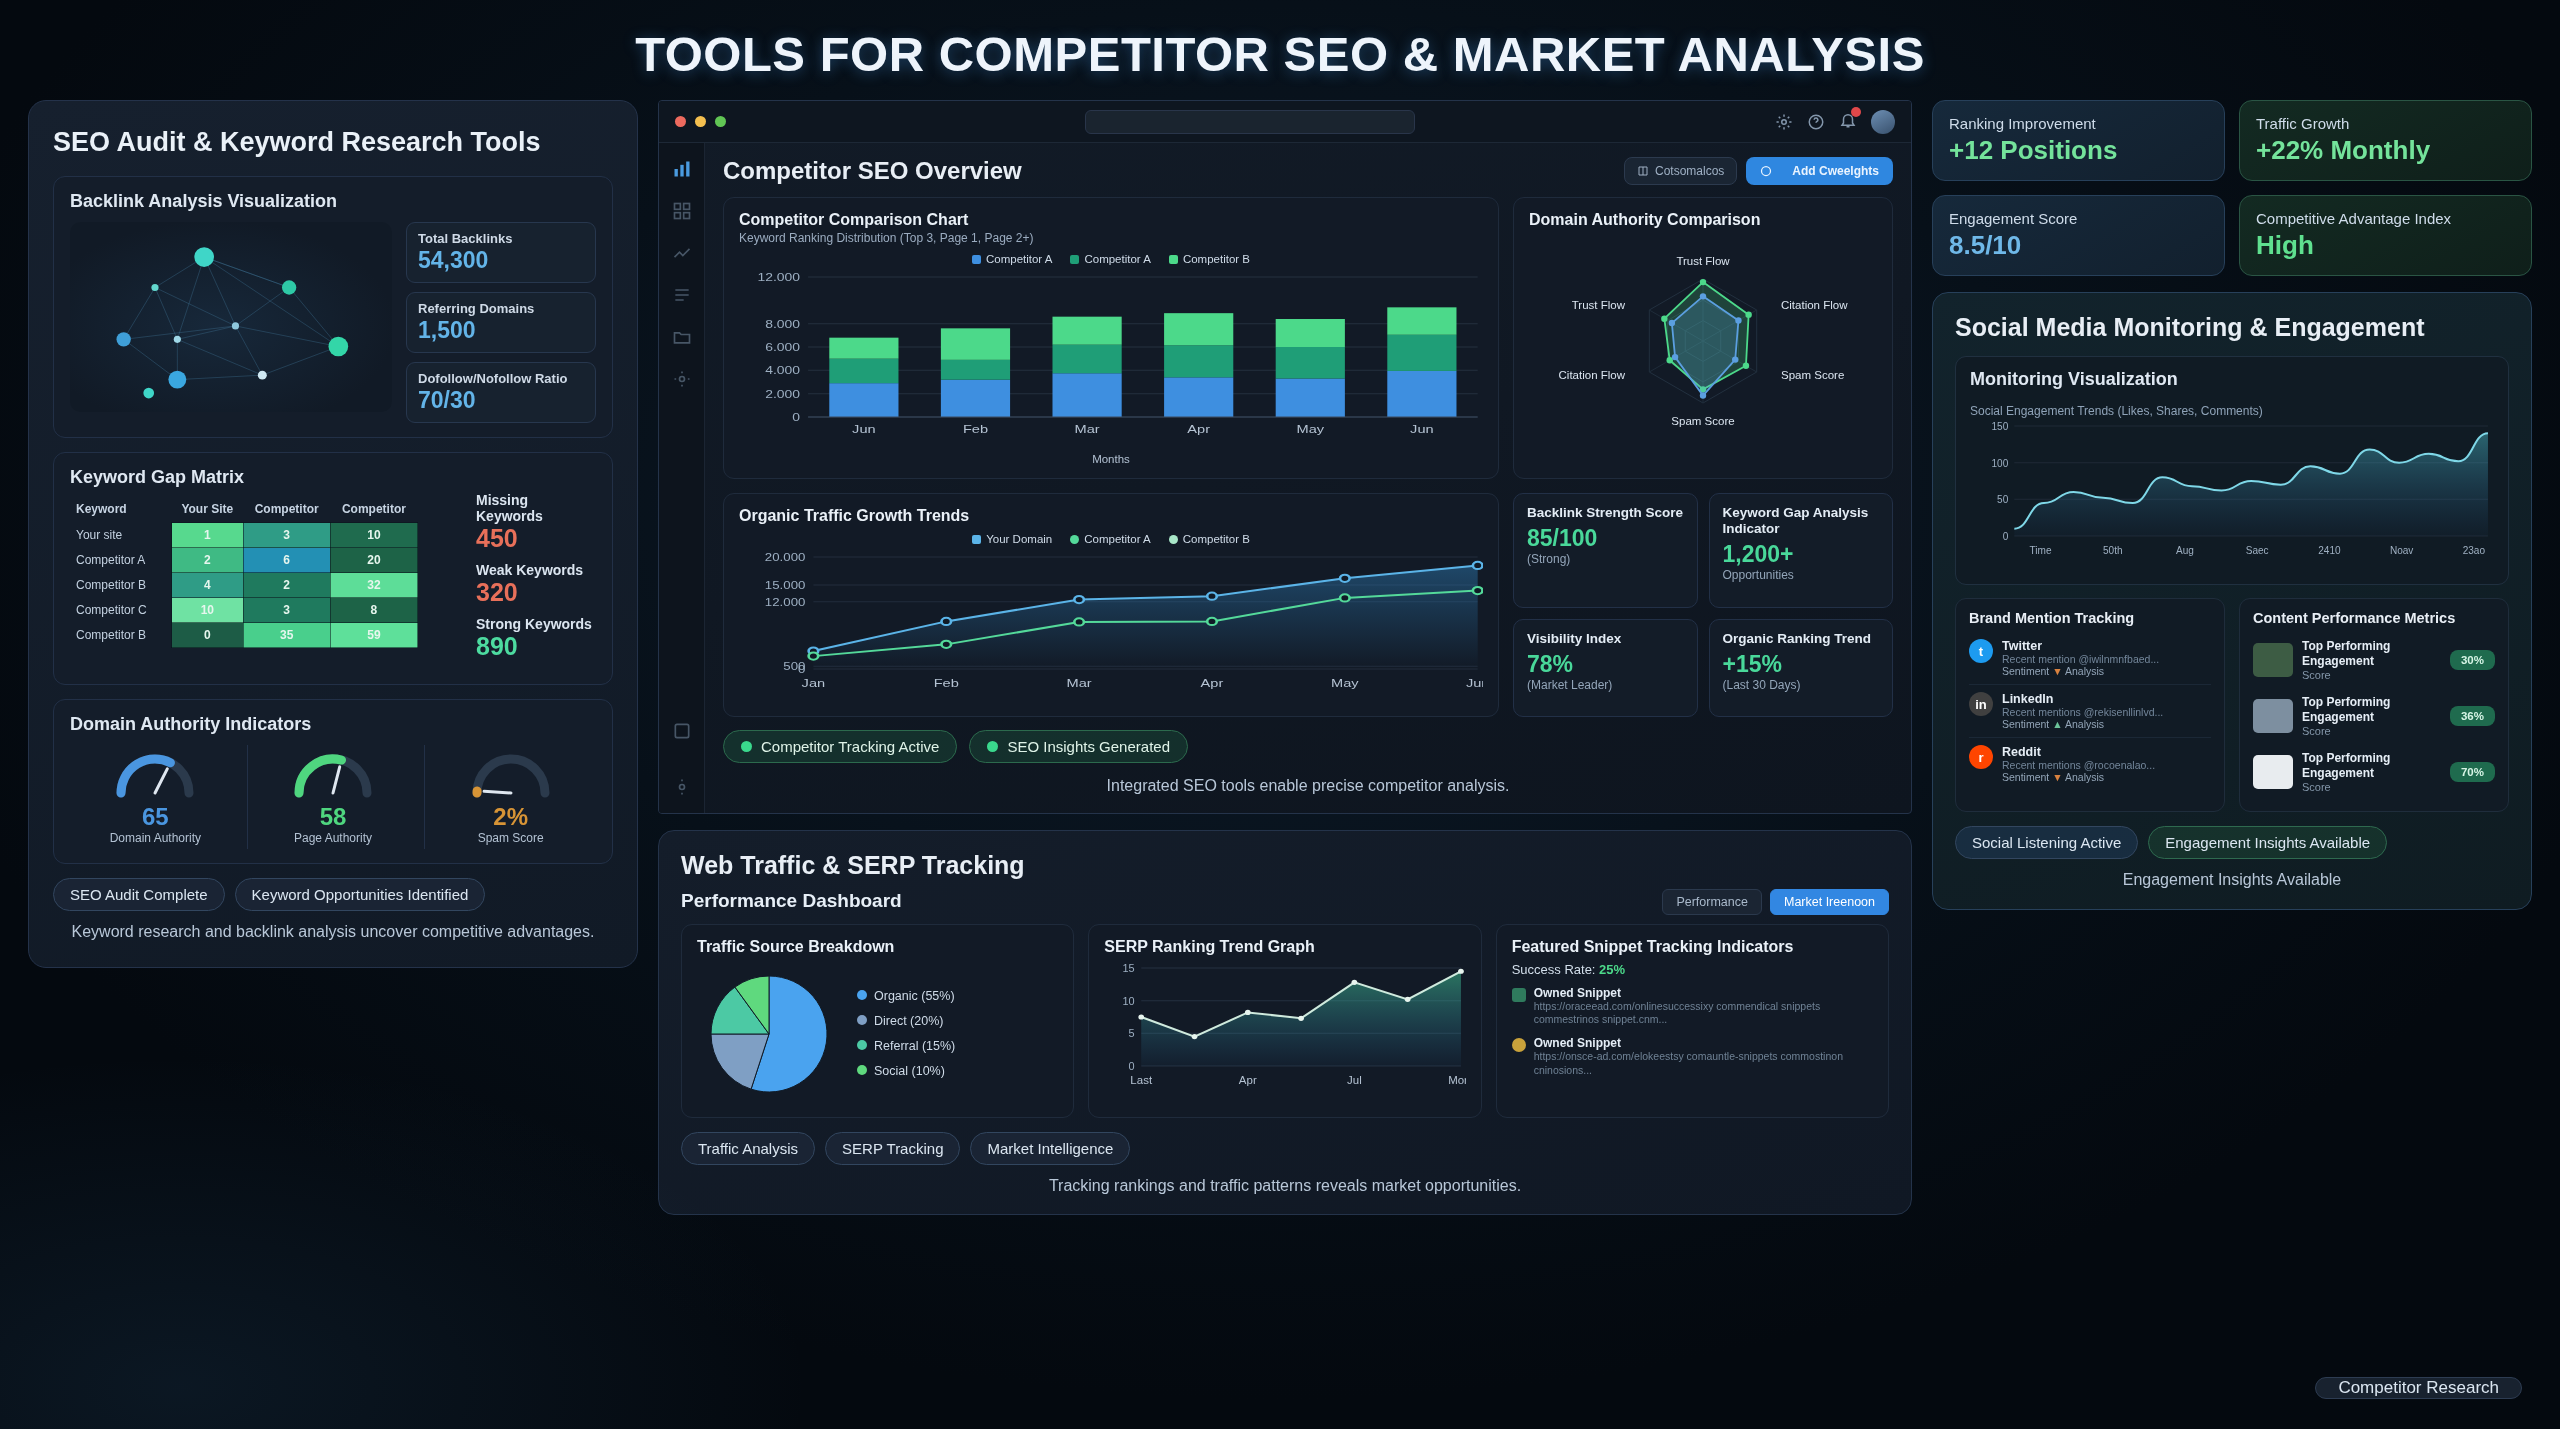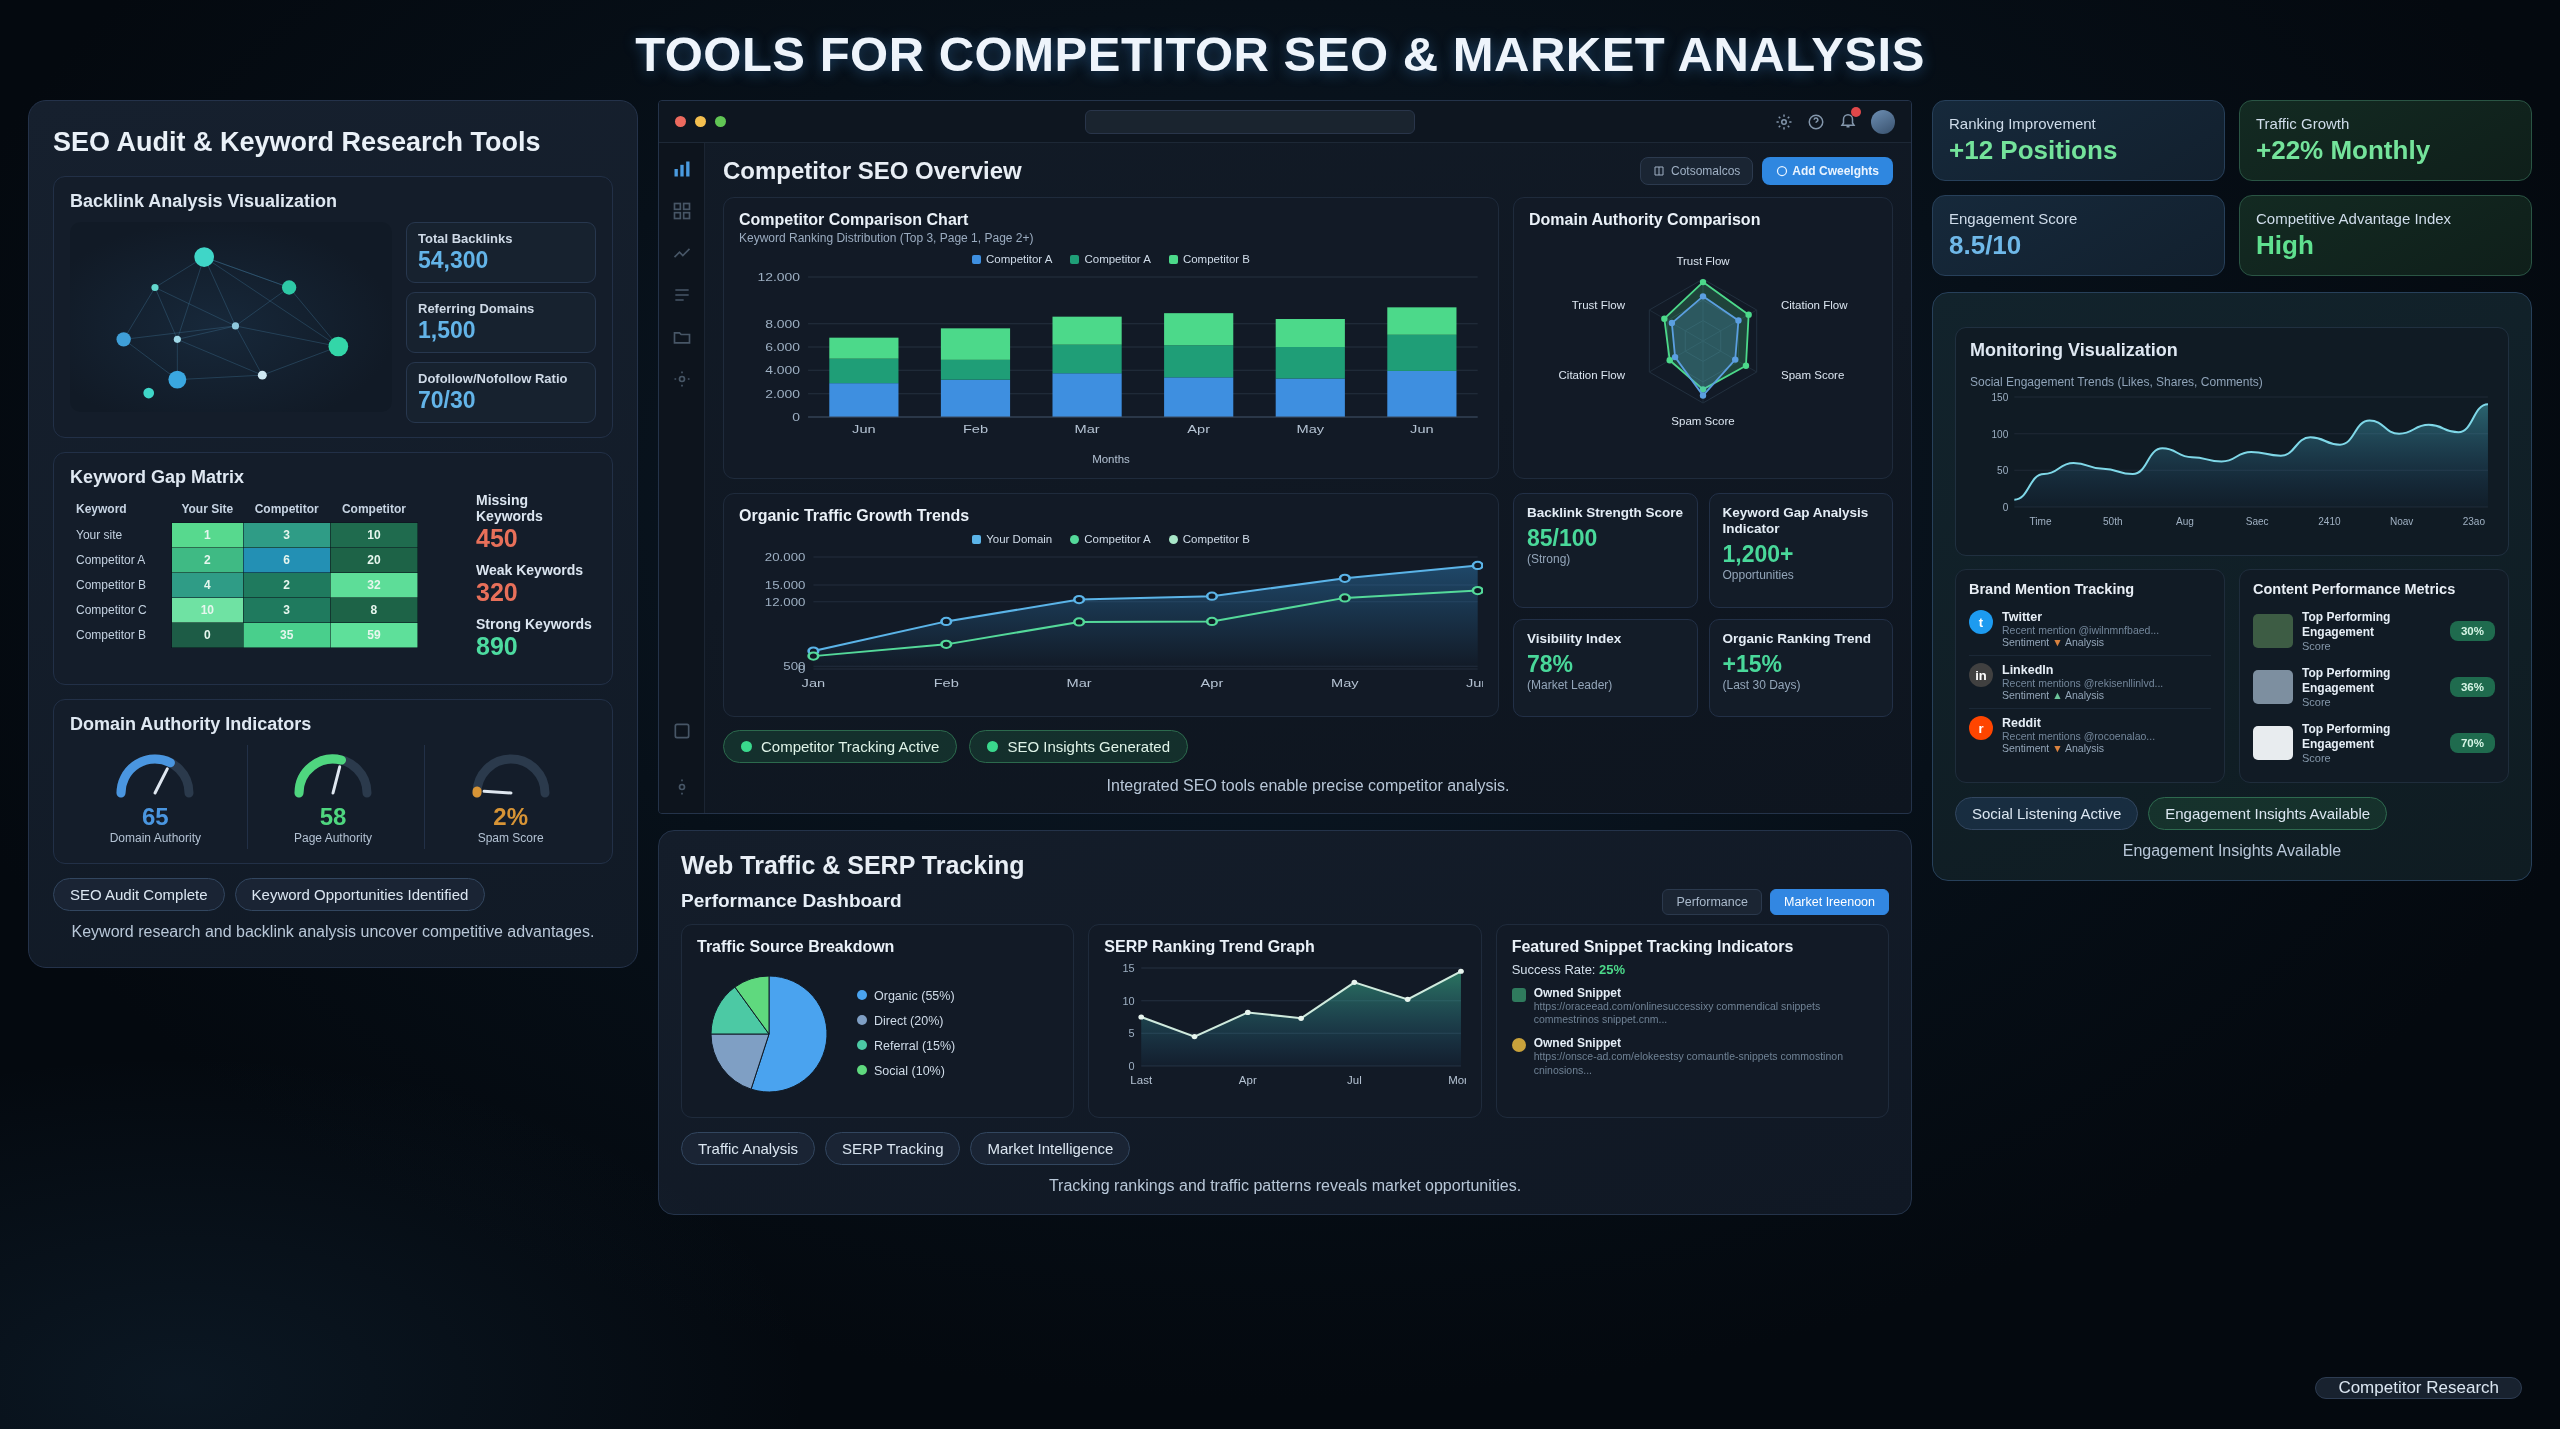--- a/index.html
+++ b/index.html
@@ -80,21 +80,21 @@
     display:flex; flex-direction:column; align-items:center; padding-top:16px; gap:22px; }
   .rail-ico{ width:20px; height:20px; opacity:.62; }
   .rail-ico.active{ opacity:1; }
   .bmain{ flex:1; padding:14px 18px 16px 18px; }
   .bhead{ display:flex; align-items:center; margin-bottom:12px; }
   .bhead h2{ font-size:24px; font-weight:bold; }
   .bbtns{ margin-left:auto; display:flex; gap:9px; align-items:center; }
   .btn-ghost{ background:#1a2533; border:1px solid #2c3a4e; border-radius:8px; padding:6px 12px;
     font-size:12px; color:#9fb0c4; display:flex; align-items:center; gap:6px; filter:blur(.35px); }
   .btn-prim{ background:#2f87e0; border-radius:8px; padding:7px 14px; font-size:12px; font-weight:bold;
-    color:#eaf4ff; display:flex; align-items:center; gap:4px; filter:blur(.35px); }
+    color:#eaf4ff; display:flex; align-items:center; gap:20px; filter:blur(.35px); }
 
   .grid2{ display:grid; grid-template-columns: 1fr 380px; gap:14px; }
   .chart-card{ background:#121a26; border:1px solid #1f2b3c; border-radius:11px; padding:13px 15px; }
   .chart-card h3{ font-size:16px; font-weight:bold; color:#eaf1f8; }
   .chart-card .csub{ font-size:12px; color:#9bacc0; margin-top:2px; }
   .legend{ display:flex; justify-content:center; gap:18px; margin:8px 0 4px 0; font-size:11.5px; color:#cfdbe8; }
   .legend i{ width:9px;height:9px;display:inline-block;border-radius:2px;margin-right:5px;vertical-align:middle; }
 
   .statgrid{ display:grid; grid-template-columns:1fr 1fr; gap:11px; margin-top:13px; }
   .stat{ background:#131c28; border:1px solid #223047; border-radius:10px; padding:11px 13px; }
@@ -684,20 +684,21 @@
         <div class="t">Engagement Score</div>
         <div class="v" style="color:#6fb8e8">8.5/10</div>
       </div>
       <div class="kpi green">
         <div class="t">Competitive Advantage Index</div>
         <div class="v" style="color:#5fe08f">High</div>
       </div>
     </div>
 
     <div class="social">
+      <h2>Social Media Monitoring &amp; Engagement</h2>
 
       <div class="mon">
         <div class="sub-h">Monitoring Visualization</div>
         <div class="tiny" style="margin-top:14px">Social Engagement Trends (Likes, Shares, Comments)</div>
         <svg id="mon-svg" width="100%" height="150" viewBox="0 0 520 150" preserveAspectRatio="none">
             <line x1="44" y1="8" x2="514" y2="8" stroke="#1f2a36" stroke-width="1"></line>
             <text x="38" y="12" fill="#9dafc2" font-size="10" text-anchor="end" font-family="Liberation Sans">150</text>
             <line x1="44" y1="44.66666666666667" x2="514" y2="44.66666666666667" stroke="#1f2a36" stroke-width="1"></line>
             <text x="38" y="48.66666666666667" fill="#9dafc2" font-size="10" text-anchor="end" font-family="Liberation Sans">100</text>
             <line x1="44" y1="81.33333333333334" x2="514" y2="81.33333333333334" stroke="#1f2a36" stroke-width="1"></line>

